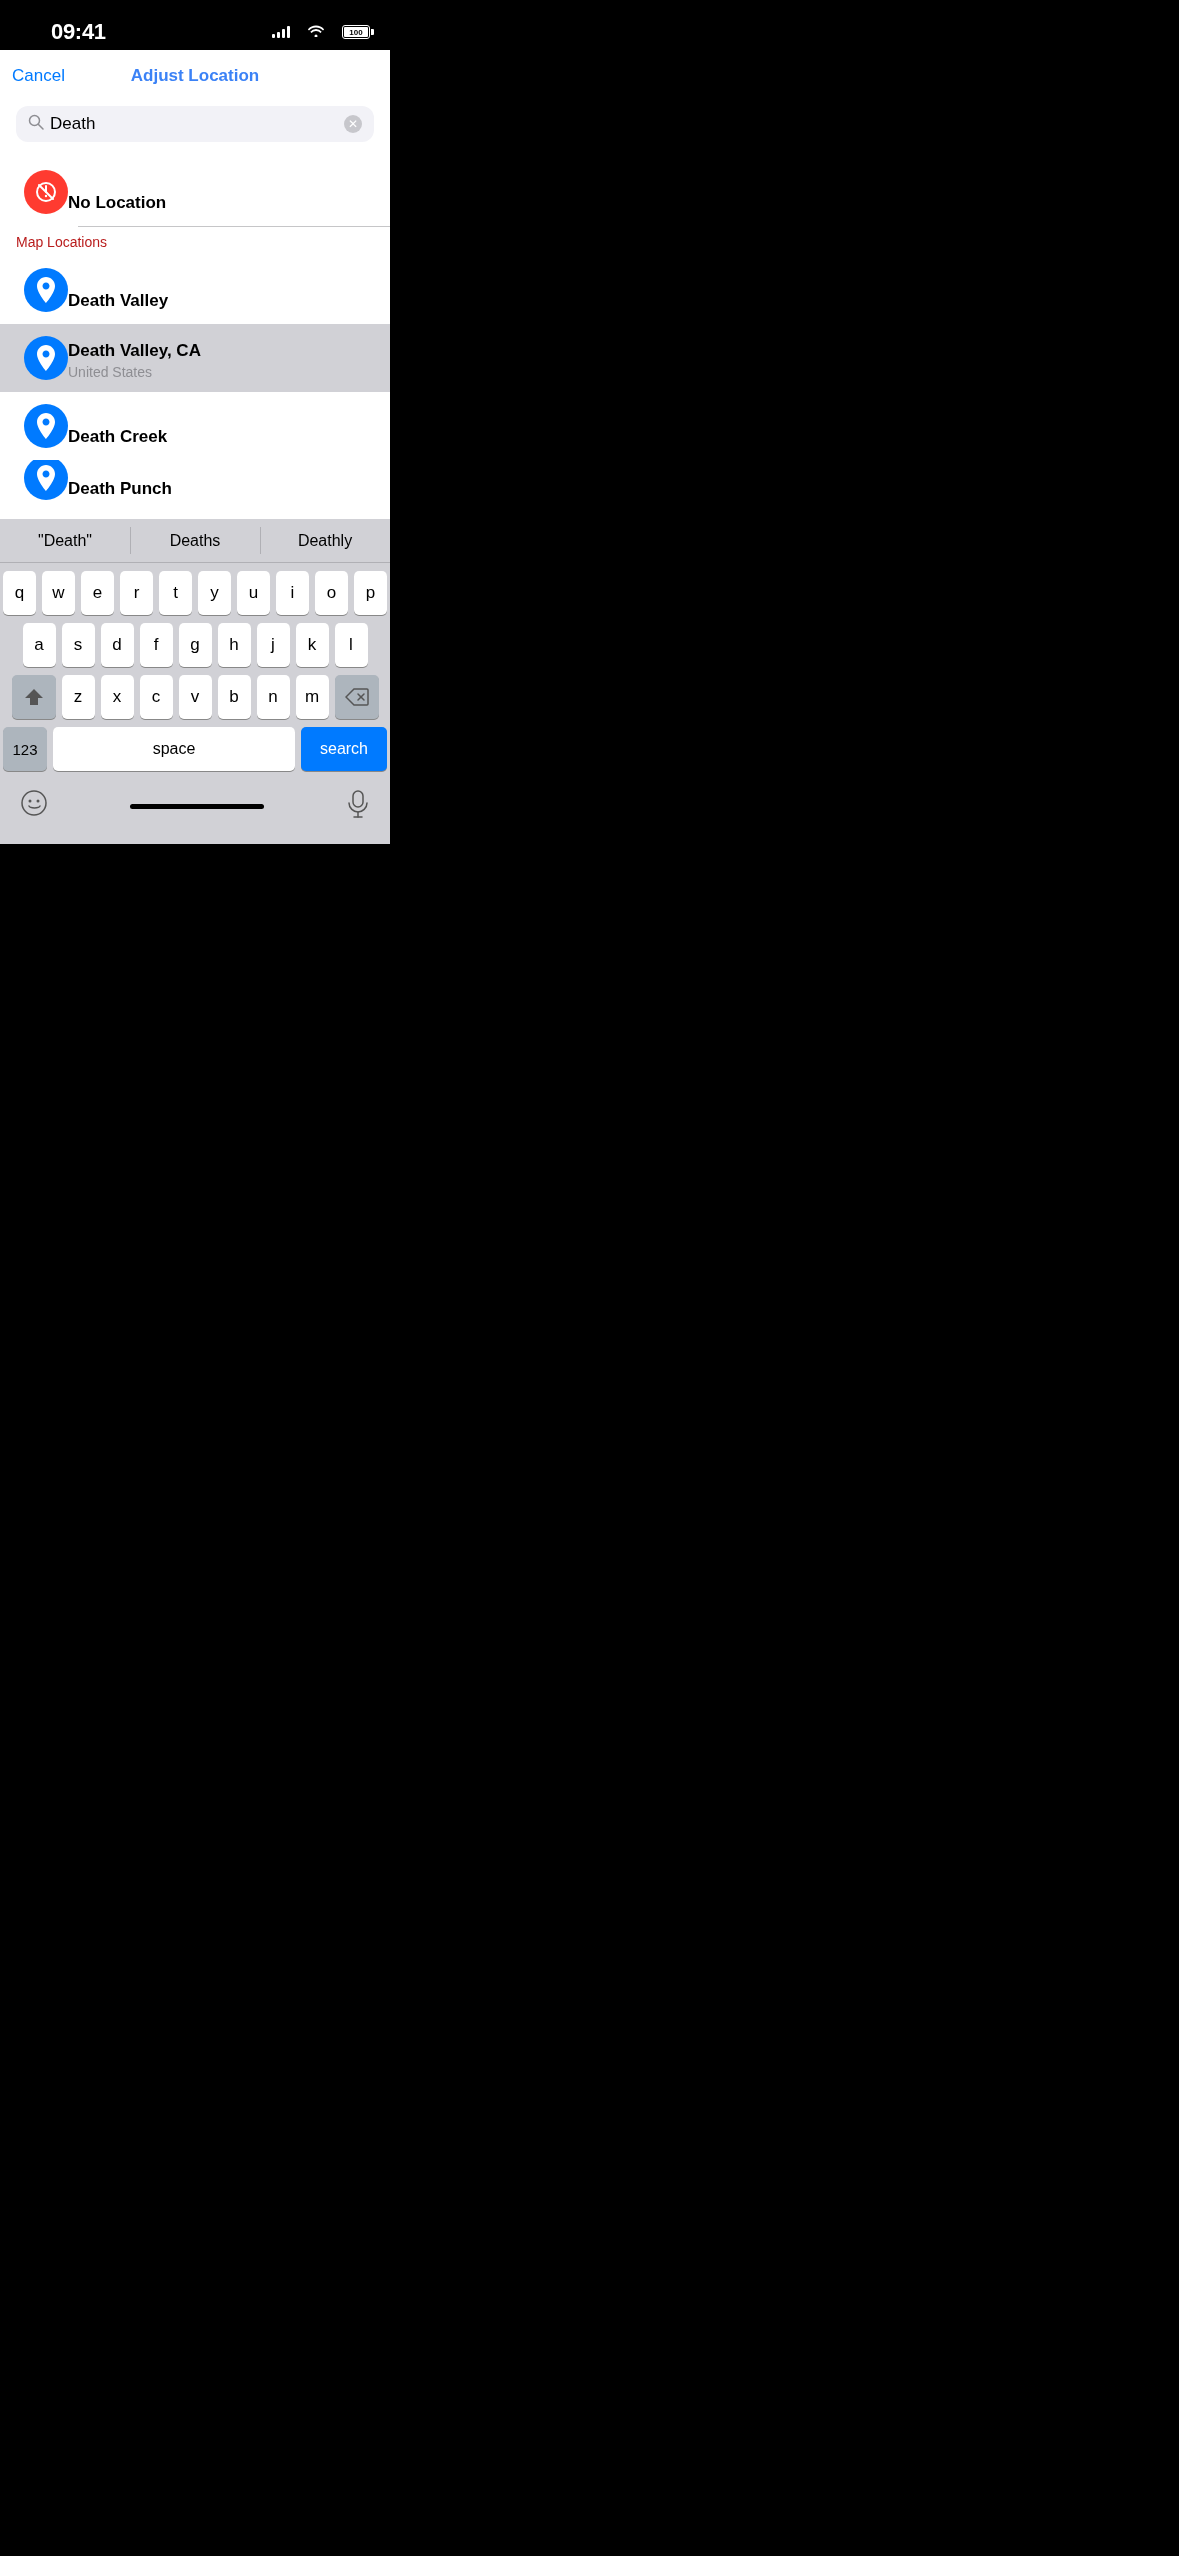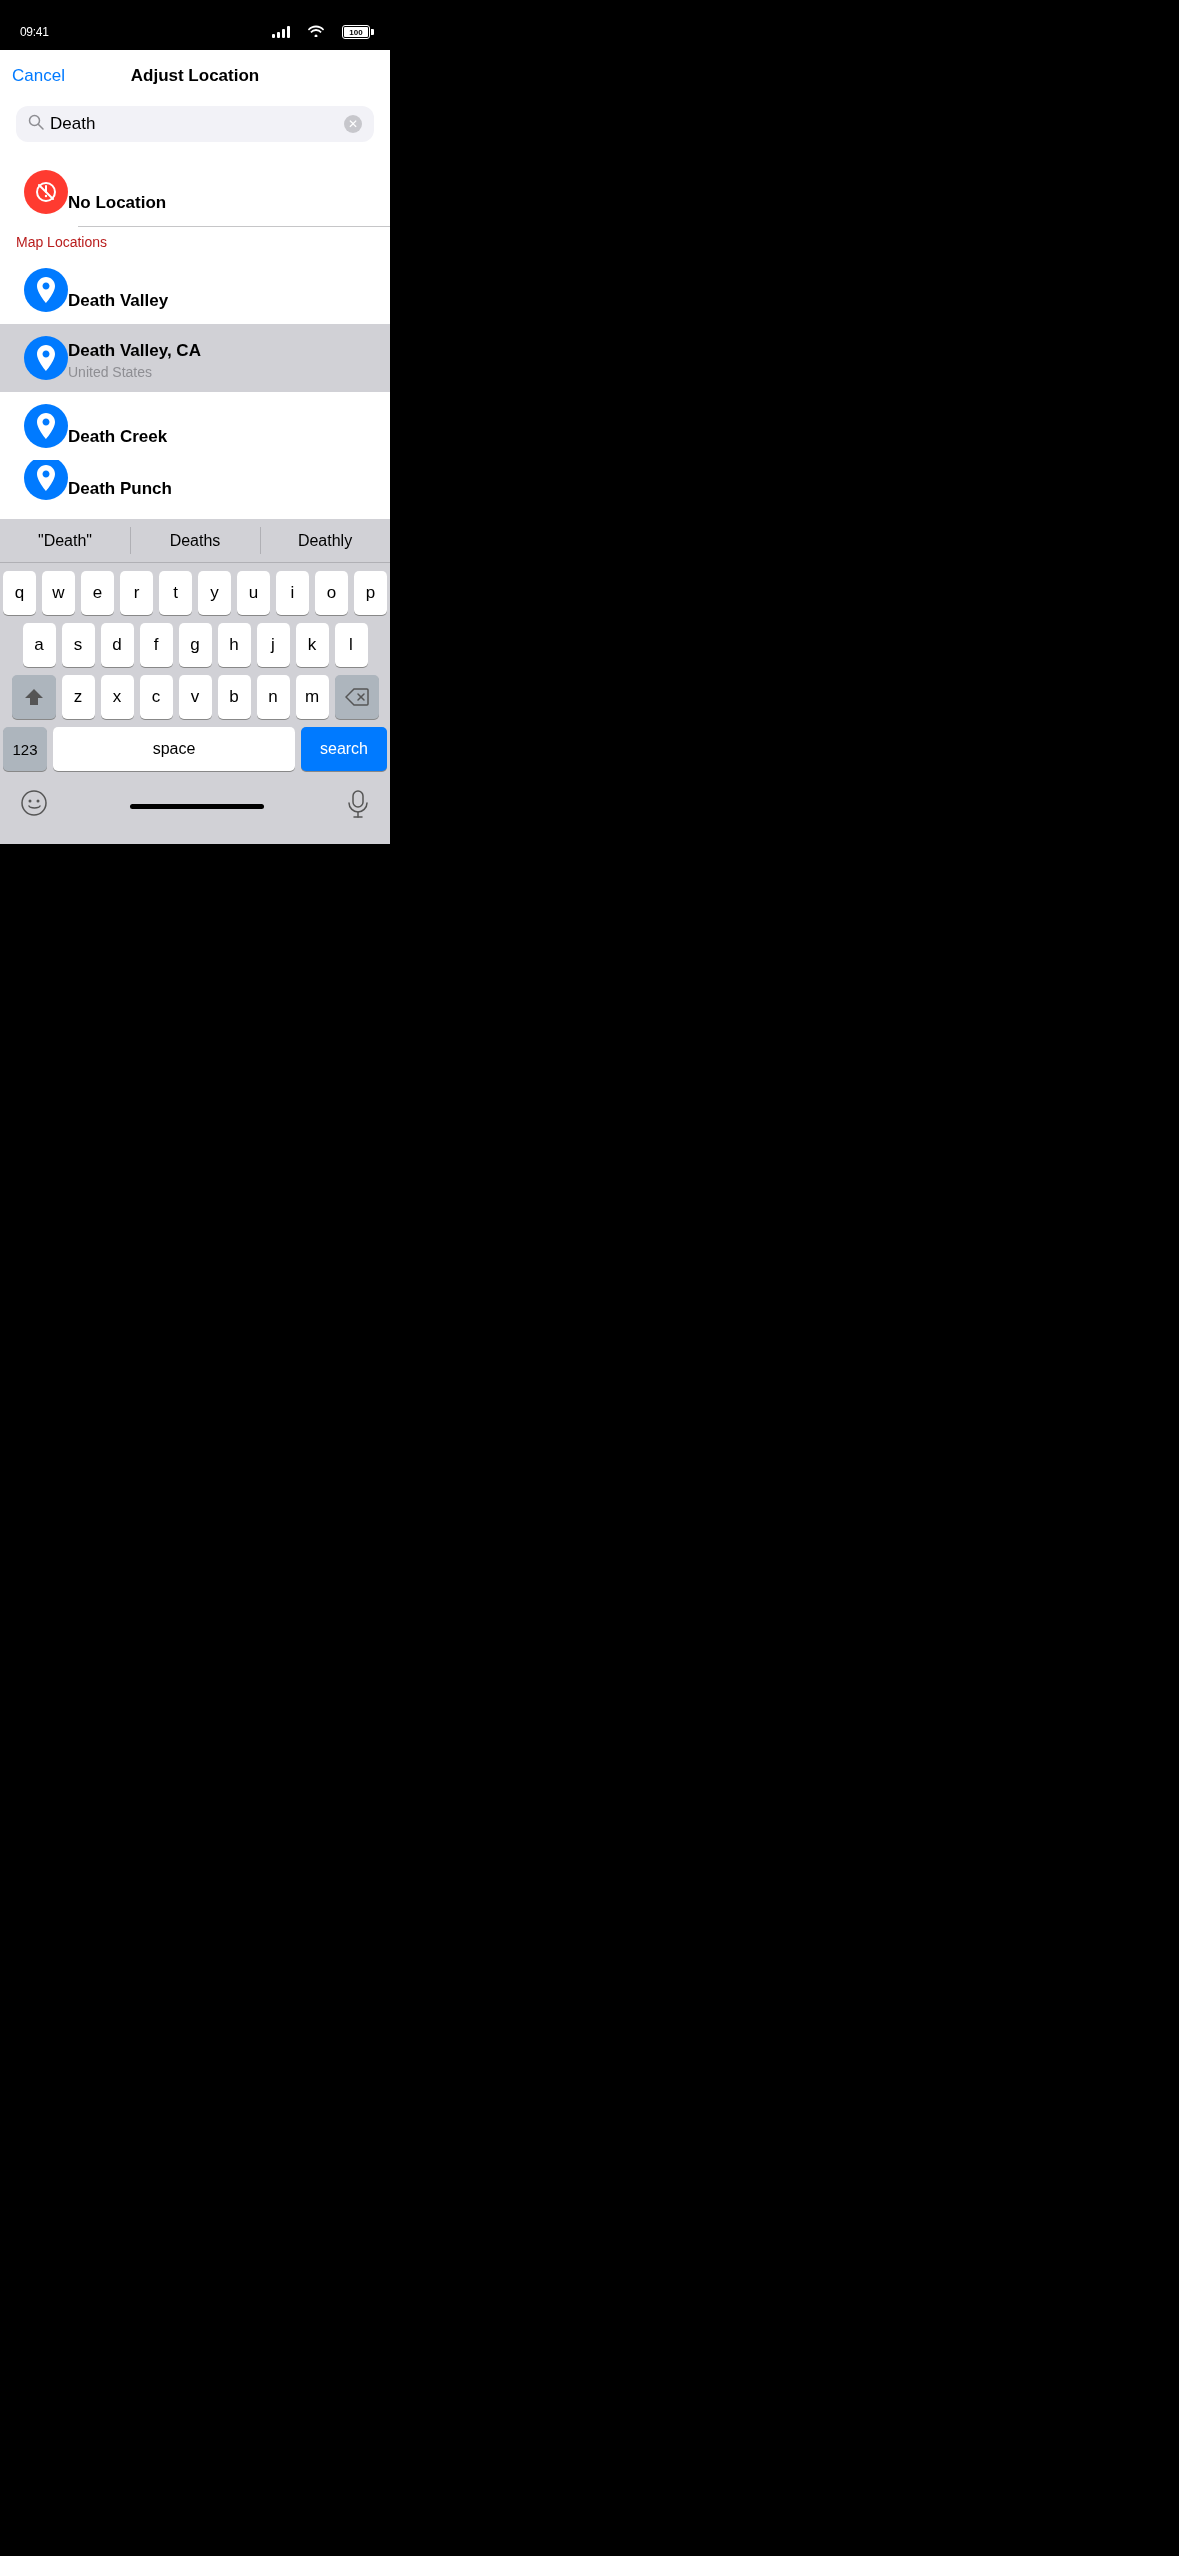--- a/index.html
+++ b/index.html
@@ -19,24 +19,25 @@
       background: #000;
       height: 50px;
       display: flex;
       align-items: center;
       justify-content: space-between;
       padding: 14px 20px 0 20px;
       color: #fff;
     }
 
     .status-time {
-      font-size: 12px;
-      font-weight: 400;
+      font-size: 22px;
+      font-weight: 700;
       color: #fff;
       letter-spacing: -0.3px;
+      margin-left: 31px;
     }
 
     .status-icons {
       display: flex;
       align-items: center;
       gap: 18px;
     }
 
     .signal-bars {
       display: flex;
@@ -120,21 +121,21 @@
       font-size: 17px;
       font-weight: 400;
       background: none;
       border: none;
       cursor: pointer;
     }
 
     .nav-title {
       font-size: 17px;
       font-weight: 600;
-      color: #000000;
+      color: #3b82f6;
     }
 
     
     .search-container {
       padding: 8px 16px 16px;
       background: #fff;
     }
 
     .search-bar {
       display: flex;

